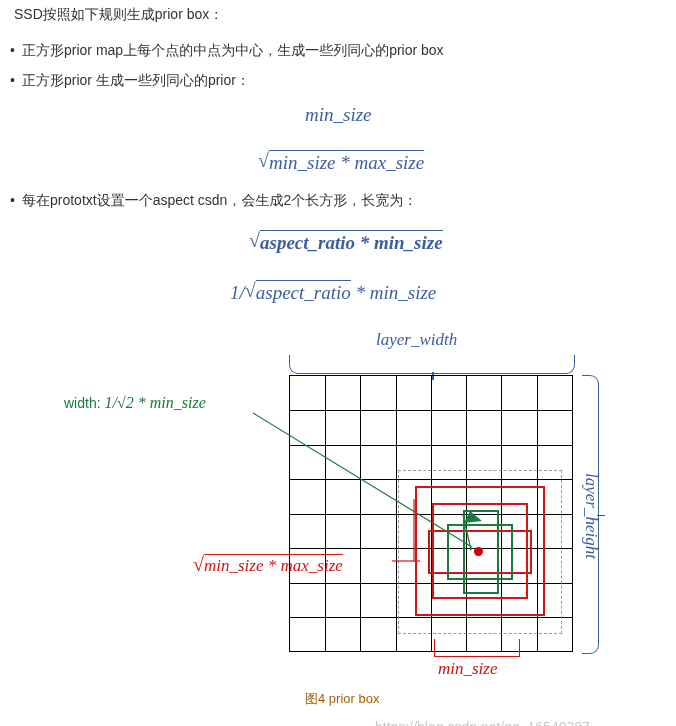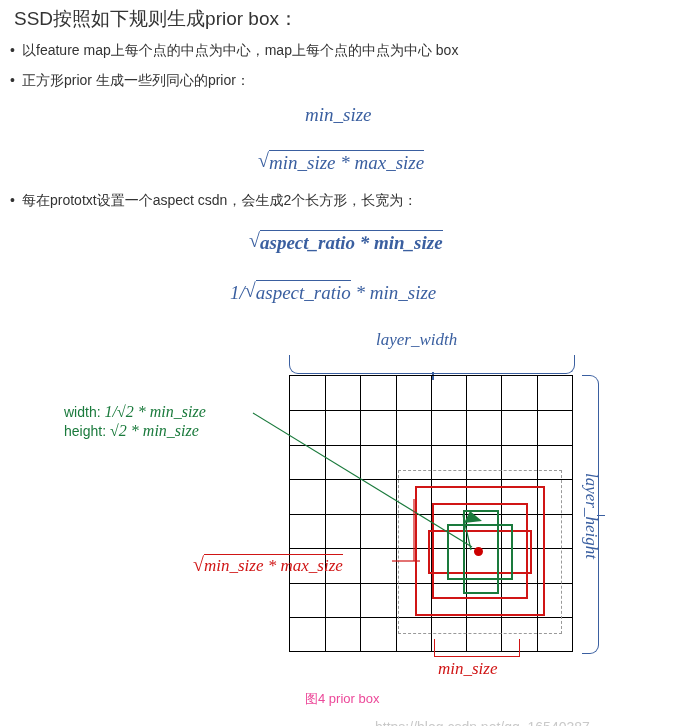--- a/index.html
+++ b/index.html
@@ -6,21 +6,21 @@
   body{
     width:676px;height:726px;
     background:#ffffff;
     font-family:"Liberation Sans", sans-serif;
     color:#222;
     position:relative;
     overflow:hidden;
   }
   .intro{
     position:absolute;left:14px;top:6px;
-    font-size:19px;color:#333;
+    font-size:14px;color:#333;
   }
   .bullet{
     position:absolute;
     font-size:14px;color:#333;
     display:flex;align-items:flex-start;
   }
   .bullet .dot{
     display:inline-block;width:12px;flex:0 0 12px;
     font-size:14px;line-height:1.2;
   }
@@ -104,21 +104,21 @@
   .grid .vline,.grid .hline{position:absolute;background:#000;}
   .grid .vline{width:1px;top:0;bottom:0;}
   .grid .hline{height:1px;left:0;right:0;}
 
   .annot-green{
     position:absolute;
     font-family:"Liberation Serif", serif;
     color:#1a7a3c;font-size:16px;white-space:nowrap;
   }
   .annot-green .lbl{font-style:normal;font-family:"Liberation Sans",sans-serif;font-size:14px;}
-  .ag1{left:64px;top:78px;}
+  .ag1{left:64px;top:69px;}
   .ag2{left:64px;top:97px;}
 
   .annot-red{
     position:absolute;left:193px;top:229px;
     font-family:"Liberation Serif", serif;font-style:italic;
     color:#d01515;font-size:17px;white-space:nowrap;
   }
   .minsize-red{
     position:absolute;left:438px;top:334px;
     font-family:"Liberation Serif", serif;font-style:italic;
@@ -135,38 +135,38 @@
     position:absolute;left:474px;top:222px;width:9px;height:9px;border-radius:50%;background:#c00;
   }
   .minsize-underline{
     position:absolute;left:434px;top:331px;width:86px;height:1.4px;background:#d01515;
   }
   .bottom-tick-left{position:absolute;left:434px;top:314px;width:1.4px;height:18px;background:#d01515;}
   .bottom-tick-right{position:absolute;left:519px;top:314px;width:1.4px;height:18px;background:#d01515;}
 
   .caption{
     position:absolute;left:305px;top:365px;
-    font-size:13px;color:#ec4899;
+    font-size:13px;color:#a16207;
   }
   .watermark{
     position:absolute;left:375px;top:365px;
     font-size:14px;color:#c9c9c9;
     white-space:nowrap;
     margin-top:29px;
   }
   svg.overlay{position:absolute;left:0;top:0;width:676px;height:401px;overflow:visible;pointer-events:none;}
 </style>
 </head>
 <body>
 
 <div class="intro">SSD按照如下规则生成prior box：</div>
 
 <div class="bullet b1">
   <span class="dot">•</span>
-  <span>以feature map上每个点的中点为中心，map上每个点的中点为中心 box</span>
+  <span>正方形prior map上每个点的中点为中心，生成一些列同心的prior box</span>
 </div>
 <div class="bullet b2">
   <span class="dot">•</span>
   <span>正方形prior 生成一些列同心的prior：</span>
 </div>
 <div class="bullet b3">
   <span class="dot">•</span>
   <span>每在prototxt设置一个aspect csdn，会生成2个长方形，长宽为：</span>
 </div>
 
@@ -222,24 +222,20 @@
     <line x1="463" y1="190" x2="471" y2="225" stroke="#1a7a3c" stroke-width="1.2"></line>
     <polygon points="470,186 482,196 464,198" fill="#1a7a3c"></polygon>
     <line x1="392" y1="236" x2="420" y2="236" stroke="#d01515" stroke-width="1.2"></line>
     <line x1="414" y1="174" x2="414" y2="236" stroke="#d01515" stroke-width="1.2"></line>
   </svg>
 
   <div class="annot-green ag1">
     <span class="lbl">width:</span>
     <span style="font-style:italic">1/√2 * min_size</span>
   </div>
-  <div class="annot-green ag2">
-    <span class="lbl">height:</span>
-    <span style="font-style:italic">√2 * min_size</span>
-  </div>
 
   <div class="annot-red">
     <span class="sqrt"><span class="bar">min_size * max_size</span></span>
   </div>
 
   <div class="bottom-tick-left"></div>
   <div class="bottom-tick-right"></div>
   <div class="minsize-underline"></div>
   <div class="minsize-red">min_size</div>
 

